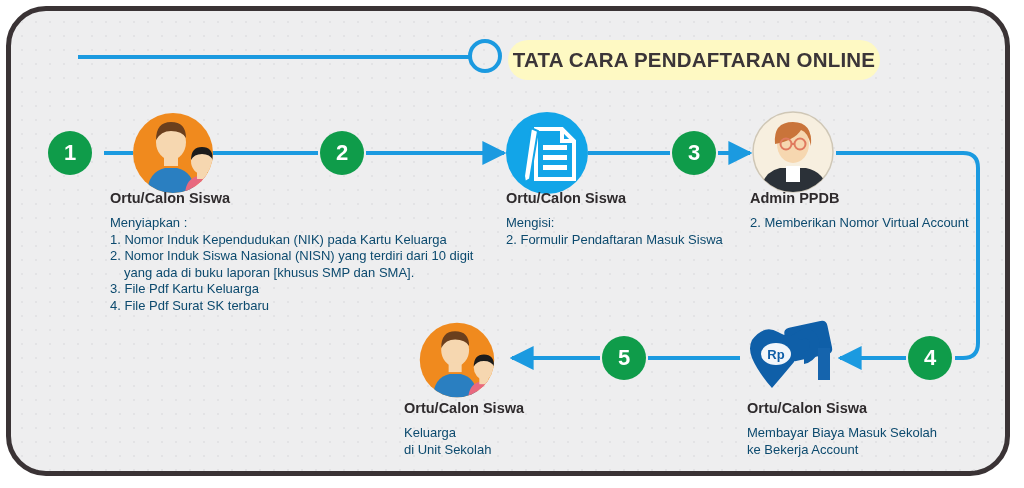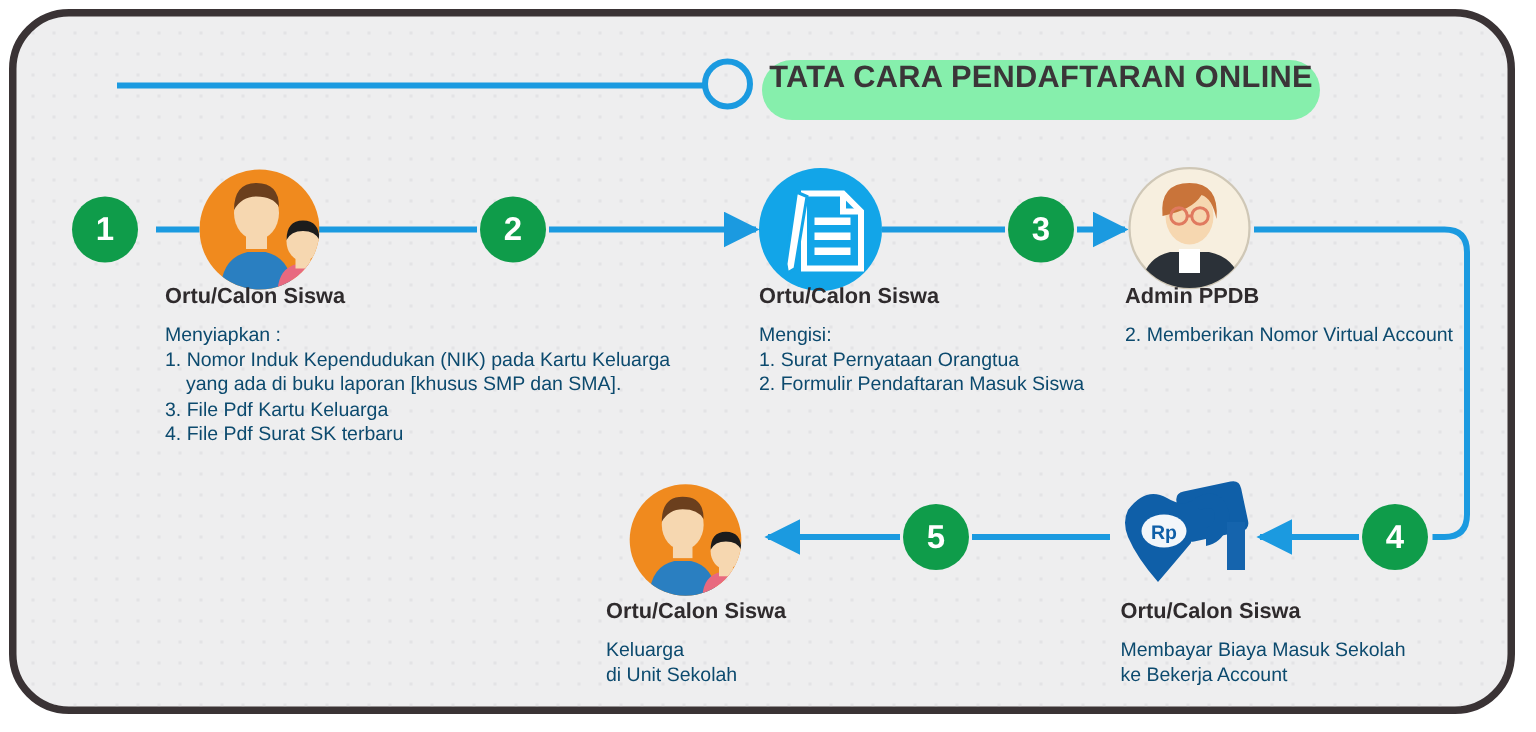--- a/index.html
+++ b/index.html
@@ -47,23 +47,24 @@
     height: 488px;
     pointer-events: none;
   }
   
   .banner {
     position: absolute;
     left: 508px;
     top: 40px;
     width: 372px;
     height: 40px;
-    background: #86efac;
+    background: #fef9c3;
     border-radius: 20px;
     display: flex;
+    align-items: center;
     justify-content: center;
   }
   .banner-text {
     font-size: 20.5px;
     font-weight: bold;
     color: #3b3538;
     letter-spacing: .2px;
     white-space: nowrap;
   }
   
@@ -242,29 +243,29 @@
       <span>4</span>
     </div>
   <div class="badge" style="left:602px; top:336px;">
       <span>5</span>
     </div>
 
   <div class="block" style="left:110px; top:190px;">
     <h3>Ortu/Calon Siswa</h3>
     <div class="line">Menyiapkan :</div>
     <div class="line">1. Nomor Induk Kependudukan (NIK) pada Kartu Keluarga</div>
+    <div class="line">2. Nomor Induk Siswa Nasional (NISN) yang terdiri dari 10 digit</div>
     <div class="line indent">yang ada di buku laporan [khusus SMP dan SMA].</div>
     <div class="line">3. File Pdf Kartu Keluarga</div>
     <div class="line">4. File Pdf Surat SK terbaru</div>
   </div>
 
   <div class="block" style="left:506px; top:190px;">
     <h3>Ortu/Calon Siswa</h3>
     <div class="line">Mengisi:</div>
-    <div class="line">1. Surat Pernyataan Orangtua</div>
     <div class="line">2. Formulir Pendaftaran Masuk Siswa</div>
   </div>
 
   <div class="block" style="left:750px; top:190px;">
     <h3>Admin PPDB</h3>
     <div class="line">2. Memberikan Nomor Virtual Account</div>
   </div>
 
   <div class="block" style="left:747px; top:400px;">
     <h3>Ortu/Calon Siswa</h3>

